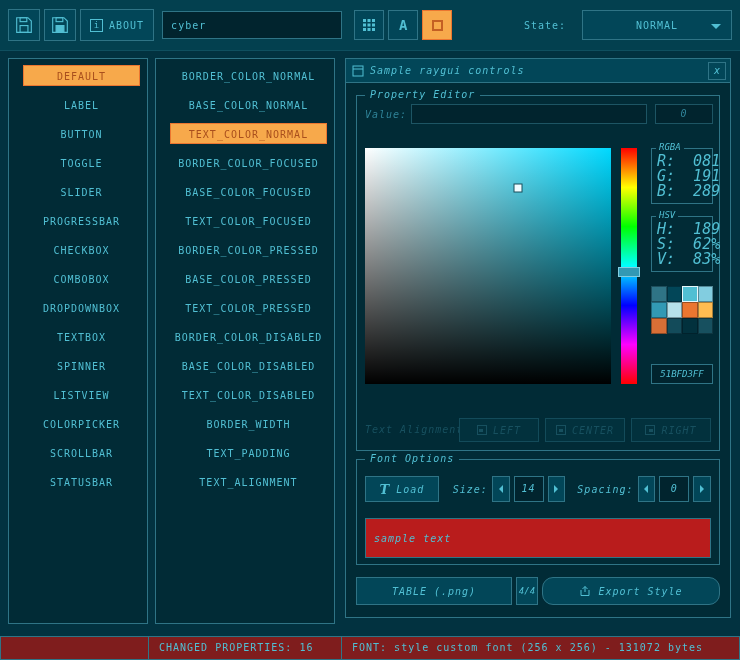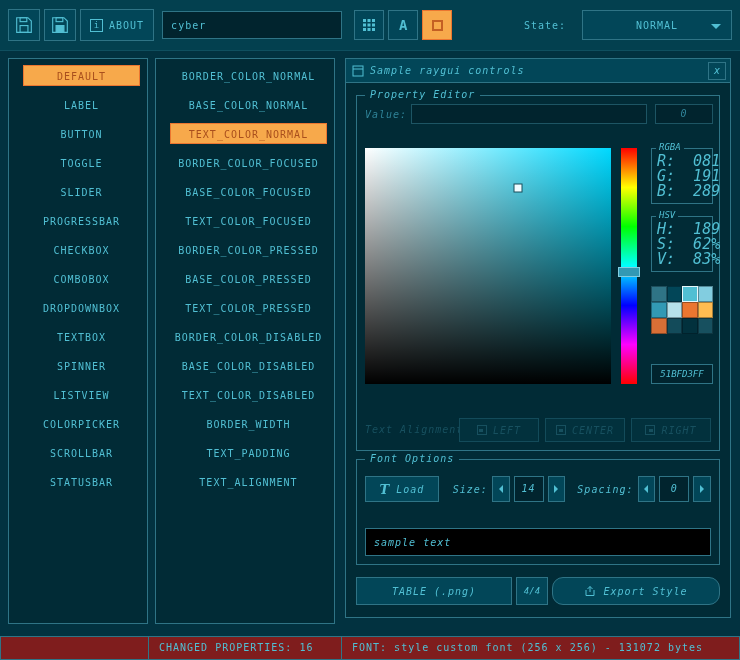--- a/index.html
+++ b/index.html
@@ -144,28 +144,28 @@
   #size-label { margin-left:14px; }
   #spacing-label { margin-left:12px; }
   .spin-btn { width:20px; height:26px; margin-left:4px; }
   .spin-value {
     width:34px; height:26px; margin-left:4px; border:1px solid #2f7486; background:#01242e;
     text-align:center; line-height:24px;
   }
   .tri-left  { width:0; height:0; border:4px solid transparent; border-left:none;  border-right-color:#51bfd3; }
   .tri-right { width:0; height:0; border:4px solid transparent; border-right:none; border-left-color:#51bfd3; }
   #sample-textbox {
-    position:absolute; left:8px; right:8px; top:68px; height:28px;
-    background:#000000; border-color:#2f7486;
+    position:absolute; left:8px; right:8px; top:58px; height:40px;
+    background:#b91c1c; border-color:#2f7486;
   }
 
   
   #export-row { position:absolute; left:10px; right:10px; top:518px; height:28px; display:flex; }
   #table-btn { width:156px; height:28px; }
-  #combo-counter { width:32px; height:28px; margin-left:4px; font-size:9px; letter-spacing:0; }
+  #combo-counter { width:22px; height:28px; margin-left:4px; font-size:9px; letter-spacing:0; }
   #export-btn { flex:1; height:28px; margin-left:4px; gap:7px;border-radius:11px; }
 
   
   #statusbar { position:absolute; left:0; bottom:0; width:740px; height:24px; display:flex; }
   .status-cell {
     background:#7f1d1d; border:1px solid #2f7486; height:24px;
     line-height:22px; padding-left:10px; white-space:nowrap; overflow:hidden;
   }
   #status-left    { width:149px; }
   #status-changed { width:194px; margin-left:-1px; }

